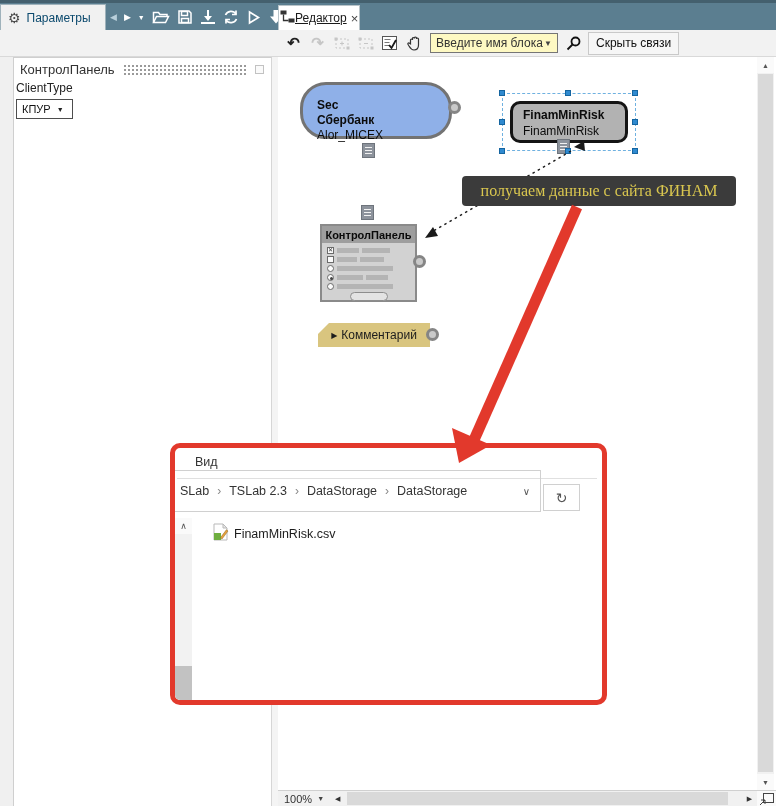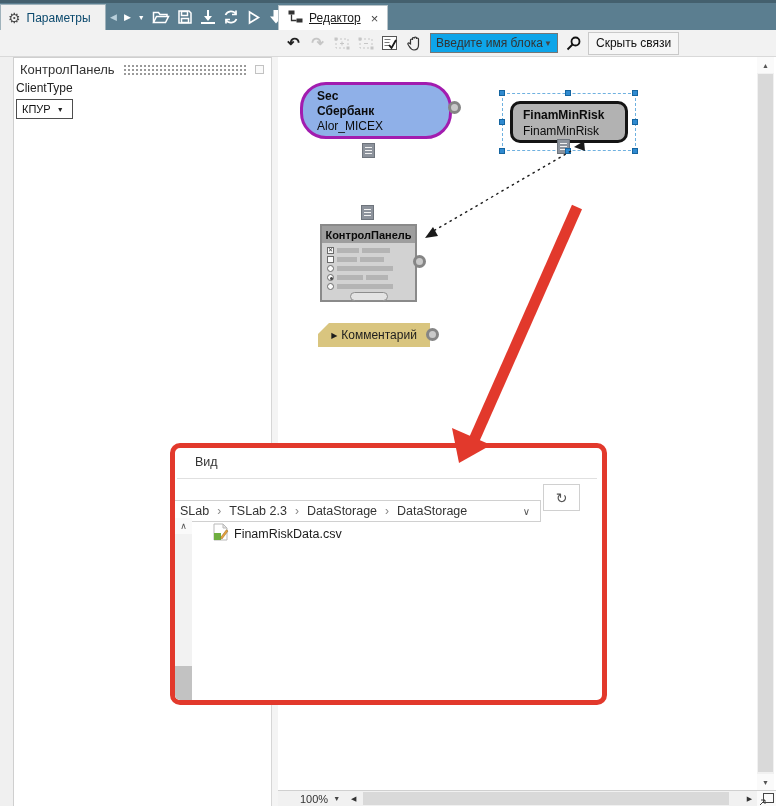--- a/index.html
+++ b/index.html
@@ -16,33 +16,33 @@
     display:flex; align-items:center; gap:6px; padding-left:7px; border:1px solid #9fb2bb; border-bottom:none; }
   .gear { font-size:14px; color:#4a4a4a; line-height:1; }
   .params-label { font-size:12px; color:#0c4a6e; }
   .main-icons { left:110px; top:6px; height:22px; display:flex; align-items:center; gap:7px; color:#fff; }
   .mi { display:flex; align-items:center; justify-content:center; cursor:default; }
   .glyph-dim { color:#b9cfdb; font-size:9px; }
   .glyph-w { color:#ffffff; font-size:9px; }
   .glyph-caret { color:#ffffff; font-size:7px; }
 
   .editor-tab { left:278px; top:5px; height:25px; background:#ffffff; border:1px solid #b9c4c9; border-bottom:none;
-    display:flex; align-items:center; gap:6px; padding:0 9px; }
+    display:flex; align-items:center; padding:0 1px; }
   .editor-tab-label { font-size:12px; color:#1a1a1a; text-decoration:underline; }
   .tab-close { font-size:13px; color:#444; margin-left:4px; cursor:default; }
 
   
   .toolbar2 { left:0; top:30px; width:776px; height:27px; background:#f2f2f2; border-bottom:1px solid #d9d9d9;
     display:flex; align-items:center; }
   .tb-start { width:282px; flex:none; }
   .tb-btn { width:23px; height:22px; display:flex; align-items:center; justify-content:center; margin-right:1px;
     border:1px solid transparent; border-radius:2px; }
   .tb-undo { font-size:15px; font-weight:bold; color:#222; }
   .tb-redo { font-size:15px; font-weight:bold; color:#c6c6c6; }
-  .combo { width:128px; height:20px; background:#0ea5e9; border:1px solid #767676; display:flex; align-items:center;
+  .combo { width:128px; height:20px; background:#fef9c3; border:1px solid #767676; display:flex; align-items:center;
     padding:0 5px; margin:0 4px; }
   .combo-text { flex:1; font-size:12px; color:#333; white-space:nowrap; overflow:hidden; }
   .combo-caret { font-size:8px; color:#444; }
   .tb-text-btn { height:23px; display:flex; align-items:center; padding:0 7px; border:1px solid #c9c9c9;
     background:#f6f6f6; font-size:12px; color:#111; margin-left:2px; white-space:nowrap; }
 
   
   .left-region { left:0; top:57px; width:272px; height:749px; background:#ffffff; border-right:1px solid #d6d6d6; border-top:1px solid #cfcfcf; }
   .left-gutter { left:0; top:57px; width:14px; height:749px; background:#f0f0f0; border-right:1px solid #cfcfcf; }
   .splitter { left:272px; top:57px; width:6px; height:749px; background:#f4f4f4; }
@@ -54,22 +54,22 @@
   .field-label { left:16px; top:81px; font-size:12px; color:#222; }
   .dropdown { left:16px; top:99px; width:57px; height:20px; background:#fff; border:1px solid #4d4d4d;
     display:flex; align-items:center; padding:0 5px; gap:6px; }
   .dropdown-value { font-size:11px; color:#111; }
   .dropdown-caret { font-size:7px; color:#222; }
 
   
   .canvas { left:278px; top:57px; width:479px; height:733px; background:#ffffff; }
 
   .block { position:absolute; z-index:15; }
-  .sec-block { left:300px; top:82px; width:152px; height:57px; background:#8fb0e8; border:3px solid #a21caf;
-    border-radius:26px; padding:4px 8px 0 14px; line-height:15px; font-size:12px; color:#0b0b0b; }
+  .sec-block { left:300px; top:82px; width:152px; height:57px; background:#8fb0e8; border:3px solid #737373;
+    border-radius:26px; padding:13px 8px 0 14px; line-height:15px; font-size:12px; color:#0b0b0b; }
   .port { position:absolute; width:13px; height:13px; border-radius:50%; background:#c9c9c9; border:3px solid #858585; z-index:16; }
 
   .finam-block { left:510px; top:101px; width:118px; height:42px; background:#b2b2b2; border:3px solid #141414;
     border-radius:10px; padding:3px 0 0 10px; line-height:16px; font-size:12px; color:#0b0b0b; }
   .sel-box { left:502px; top:93px; width:134px; height:58px; border:1px dashed #6fb1e0; z-index:14; }
   .handle { position:absolute; width:6px; height:6px; background:#2f8ad0; border:1px solid #1565a0; z-index:17; }
 
   .timer-block { left:310px; top:160px; width:117px; height:42px; background:#b5b5b5; border:3px solid #6e6e6e;
     border-radius:10px; padding:3px 0 0 10px; line-height:16px; font-size:12px; color:#0b0b0b; }
   .marker { font-size:8px; margin-right:4px; }
@@ -95,41 +95,41 @@
 
   .comment-block { left:318px; top:323px; width:112px; height:24px; background:#d9c57f;
     clip-path:polygon(11px 0, 100% 0, 100% 100%, 0 100%, 0 11px);
     display:flex; align-items:center; justify-content:center; font-size:12px; color:#1d1d1d; }
 
   
   .explorer { left:170px; top:443px; width:437px; height:262px; background:#ffffff; border:5px solid #e2392c;
     border-radius:10px; z-index:40; overflow:hidden; }
   .exp-menu { position:absolute; left:20px; top:7px; font-size:12.5px; color:#333; }
   .exp-sep { position:absolute; left:2px; top:30px; width:420px; height:1px; background:#e0e0e0; }
-  .addr-box { position:absolute; left:-6px; top:52px; width:372px; height:22px; border:1px solid #d0d0d0;
+  .addr-box { position:absolute; left:-6px; top:22px; width:372px; height:42px; border:1px solid #d0d0d0;
     display:flex; align-items:center; padding-left:10px; }
   .crumb { font-size:12.5px; color:#333; white-space:nowrap; }
   .crumb-sep { font-size:12px; color:#888; margin:0 8px; }
   .addr-chevron { margin-left:auto; margin-right:10px; font-size:10px; color:#555; }
   .refresh-btn { position:absolute; left:368px; top:36px; width:37px; height:27px; border:1px solid #d0d0d0;
     display:flex; align-items:center; justify-content:center; font-size:14px; color:#555; }
   .exp-scroll { position:absolute; left:0; top:70px; width:17px; height:182px; background:#f2f2f2; }
   .exp-scroll-up { height:16px; display:flex; align-items:center; justify-content:center; font-size:9px; color:#555; background:#fafafa; }
   .exp-thumb { position:absolute; left:0; top:148px; width:17px; height:103px; background:#c2c2c2; }
   .file-item { position:absolute; left:38px; top:75px; display:flex; align-items:center; gap:5px; }
   .file-name { font-size:12.5px; color:#1c1c1c; }
 
   
   .vscroll { left:757px; top:57px; width:17px; height:733px; background:#f1f1f1; }
   .vs-btn { position:absolute; left:0; width:17px; height:16px; background:#fafafa; display:flex; align-items:center; justify-content:center;
     font-size:7px; color:#555; }
   .vs-thumb { position:absolute; left:1px; top:17px; width:15px; height:698px; background:#d9d9d9; }
   .bottombar { left:278px; top:790px; width:479px; height:16px; background:#f1f1f1; border-top:1px solid #d0d0d0;
     display:flex; align-items:center; }
-  .zoom-label { font-size:11px; color:#333; margin-left:22px; }
+  .zoom-label { font-size:11px; color:#333; margin-left:6px; }
   .zoom-caret { font-size:7px; color:#444; margin:0 6px 0 5px; }
   .hs-btn { width:15px; height:15px; display:flex; align-items:center; justify-content:center; font-size:7px; color:#333; }
   .hs-track { flex:1; height:15px; position:relative; }
   .hs-thumb { position:absolute; left:2px; top:1px; height:13px; width:96%; background:#d9d9d9; }
   .corner-btn { left:757px; top:790px; width:19px; height:16px; background:#fafafa; border-top:1px solid #d0d0d0;
     display:flex; align-items:center; justify-content:center; }
 
   svg.overlay { position:absolute; left:0; top:0; pointer-events:none; }
   .z18 { z-index:18; } .z50 { z-index:50; }
 </style>
@@ -296,20 +296,21 @@
       <i></i>
       <i></i>
     </div>
 
   <div class="abs note-icon" style="left:361px; top:205px;">
       <i></i>
       <i></i>
       <i></i>
     </div>
 
+  <div class="abs tooltip">получаем данные с сайта ФИНАМ</div>
 
   <div class="block cpanel-block">
     <div class="cpanel-header">КонтролПанель</div>
     <div class="cpanel-body">
       <div class="prow">
           <span class="cb">✕</span>
           <span class="bar" style="width:22px;"></span>
           <span class="bar" style="width:28px;"></span>
         </div>
       <div class="prow">
@@ -362,21 +363,21 @@
       <div class="exp-thumb"></div>
     </div>
     <div class="file-item">
       <span>
         <svg width="16" height="18" viewBox="0 0 16 18">
           <path d="M1 1 h9 l4 4 v12 h-13 z" fill="#fff" stroke="#b9b9b9"></path>
           <path d="M10 1 l4 4 h-4 z" fill="#e8e8e8" stroke="#b9b9b9"></path>
           <polygon points="1,10 8,10 8,17 1,17" fill="#6fae3f"></polygon>
           <path d="M9 16 L15 8 L13.4 6.8 L7.4 14.8 z" fill="#e8a33d" stroke="#8a6420" stroke-width="0.5"></path>
         </svg></span>
-      <span class="file-name">FinamRiskData.csv</span>
+      <span class="file-name">FinamMinRisk.csv</span>
     </div>
   </div>
 
   <svg class="overlay z50" width="776" height="806">
     <line x1="577" y1="207" x2="474" y2="440" stroke="#e2392c" stroke-width="11"></line>
     <polygon points="459,463 452,428 491,445" fill="#e2392c"></polygon>
   </svg>
 
   <div class="abs vscroll">
     <div class="vs-btn" style="top:0;">

